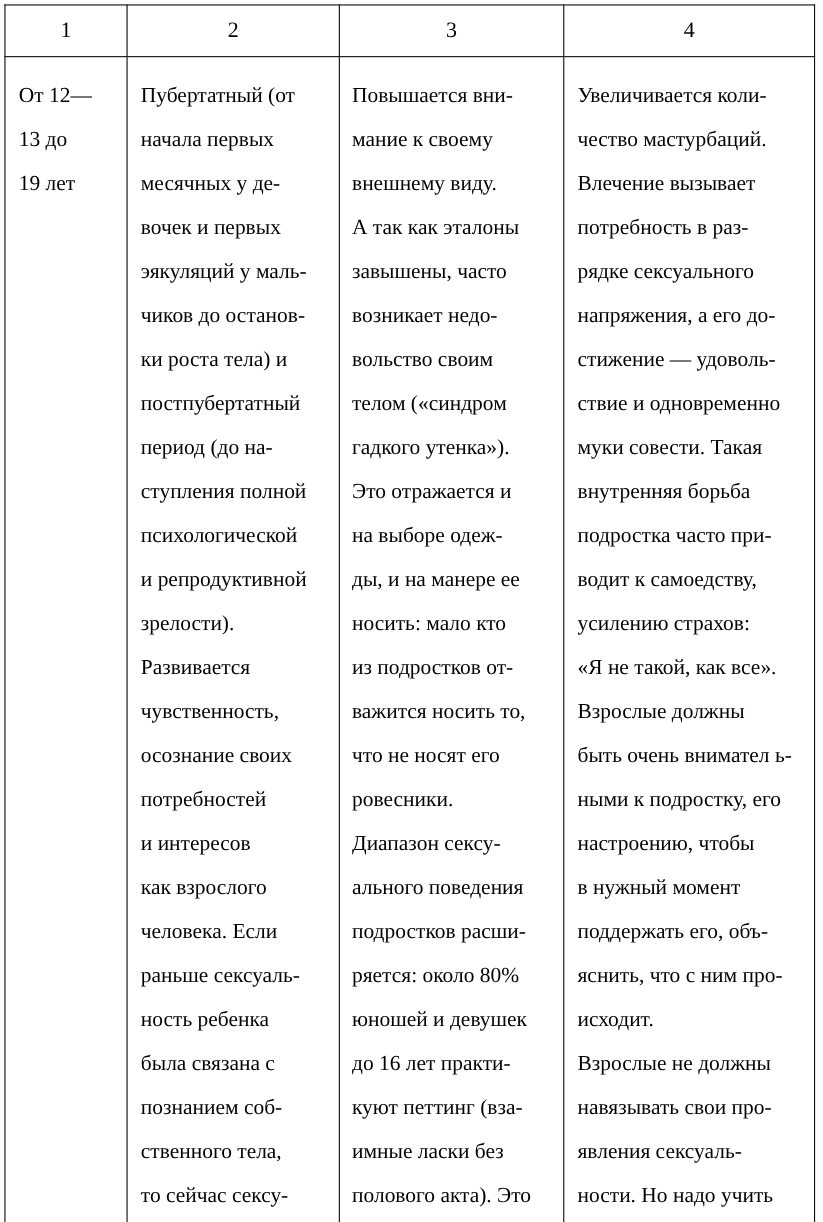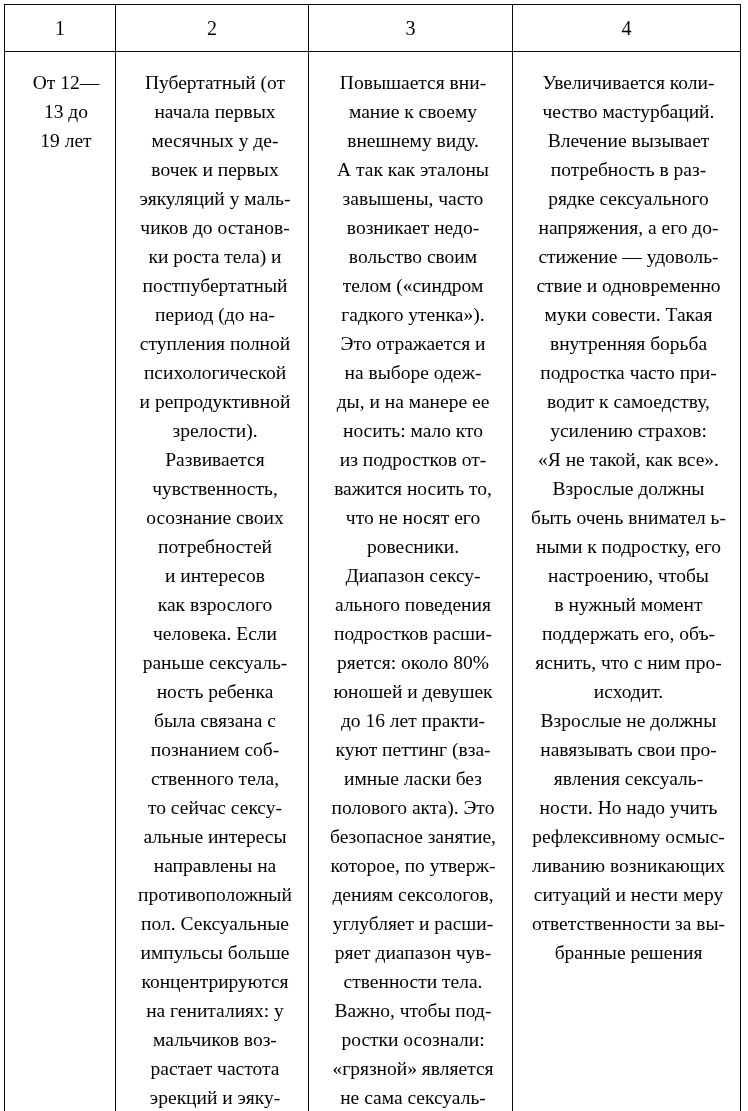--- a/index.html
+++ b/index.html
@@ -49,23 +49,23 @@
     font-size: 20px;
     line-height: 46px;
     font-weight: normal;
     letter-spacing: 0;
   }
   tr.body-row td {
     height: 1042px;
   }
   .cell-text {
     font-size: 19.5px;
-    line-height: 29px;
+    line-height: 40px;
     white-space: pre-line;
-    text-align: center;
+    text-align: left;
     word-spacing: 0px;
   }
   .cell-1 .cell-text { padding: 16px 0 0 12px; }
   .cell-2 .cell-text { padding: 16px 6px 0 12px; }
   .cell-3 .cell-text { padding: 16px 6px 0 11px; }
   .cell-4 .cell-text { padding: 16px 8px 0 12px; }
 </style>
 </head>
 <body>
 

